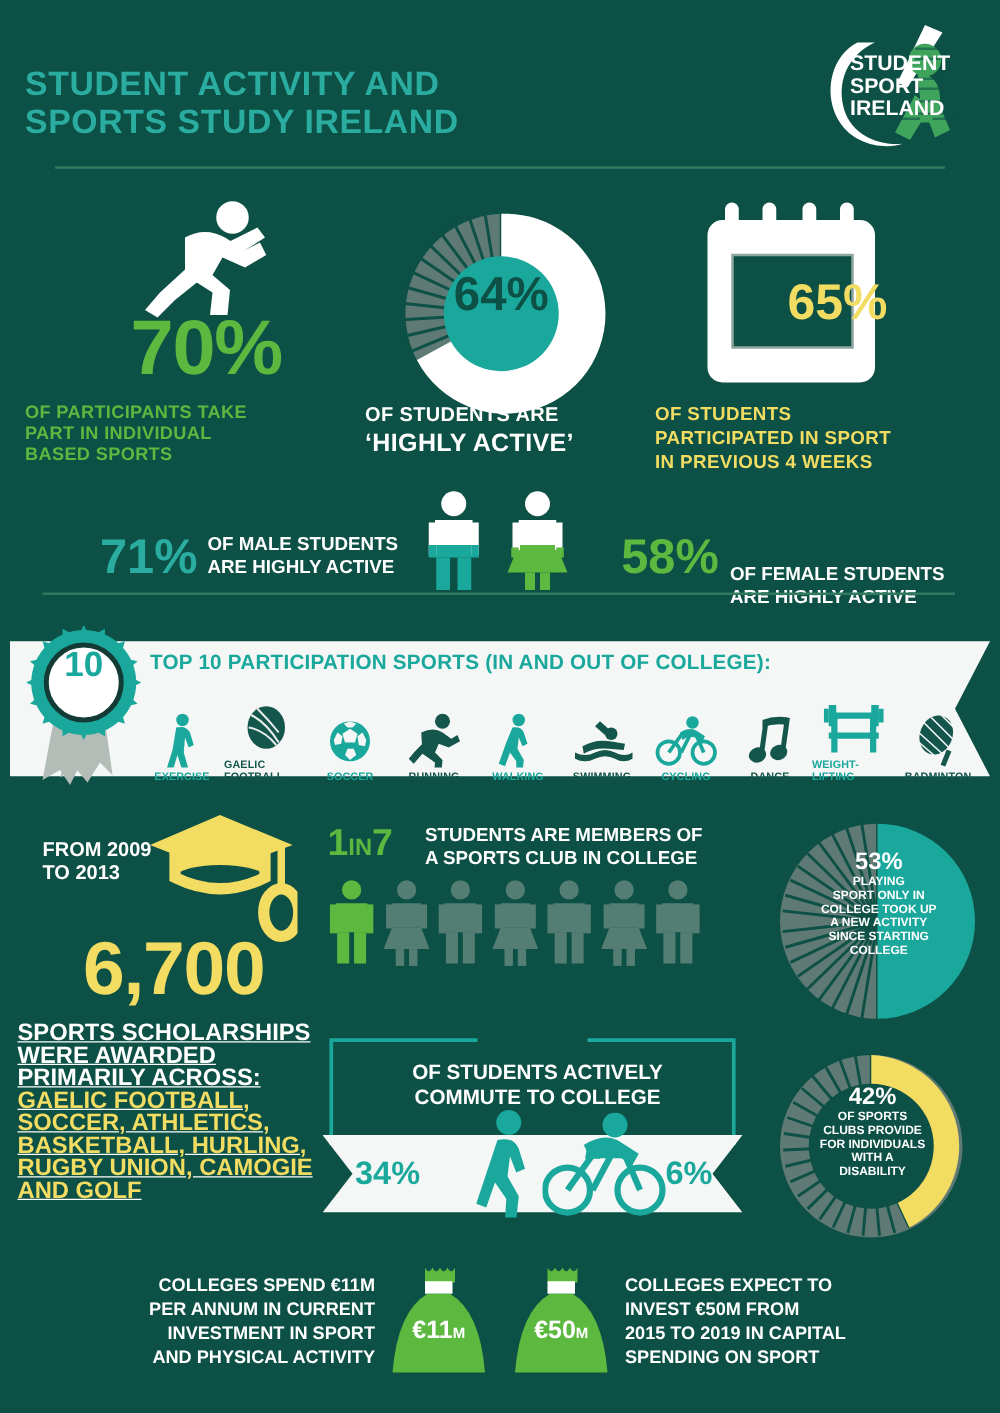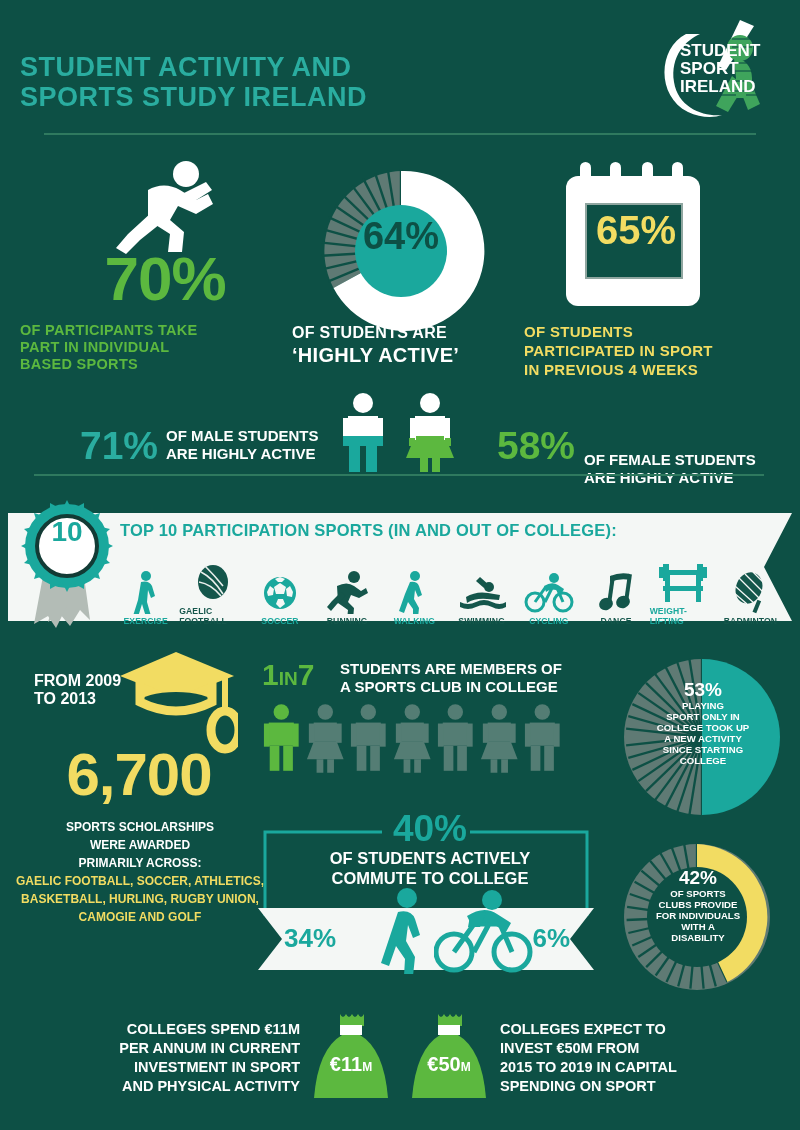--- a/index.html
+++ b/index.html
@@ -37,21 +37,21 @@
         font-size:62px;font-weight:bold;line-height:62px;letter-spacing:-1px;}
   #lbl70{top:322px;left:20px;width:290px;color:#5cb83f;}
 
   #donut64{top:163px;left:313px;width:176px;height:176px;}
   #d64num{top:215px;left:313px;width:176px;text-align:center;color:#0d5045;
           font-size:38px;font-weight:bold;}
   #lbl64{top:322px;left:292px;width:220px;color:#ffffff;font-size:16px;line-height:22px;}
   #lbl64 .big{font-size:20px;}
 
   #cal{top:160px;left:562px;width:148px;height:160px;}
-  #calnum{top:208px;left:562px;width:148px;text-align:center;color:#f2dc62;
+  #calnum{top:220px;left:562px;width:148px;text-align:right;color:#f2dc62;
           font-size:40px;font-weight:bold;}
   #lbl65{top:322px;left:524px;width:262px;color:#f2dc62;font-size:15px;line-height:19px;}
   #pct71{top:424px;left:48px;width:110px;color:#2aada0;font-size:39px;font-weight:bold;text-align:right;}
   #lbl71{top:427px;left:166px;width:180px;color:#fff;font-size:15px;font-weight:bold;line-height:18px;}
   #figmale{top:392px;left:340px;width:46px;height:80px;}
   #figfemale{top:392px;left:404px;width:52px;height:80px;}
   #pct58{top:424px;left:470px;width:105px;color:#5cb83f;font-size:39px;font-weight:bold;text-align:right;}
   #lbl58{top:427px;left:584px;width:190px;color:#fff;font-size:15px;font-weight:bold;line-height:18px;margin-top:24px;}
   #divider2{top:474px;left:34px;width:730px;height:2px;background:#2f7a5f;}
 
@@ -64,22 +64,22 @@
   #sportsRow{top:548px;left:112px;width:672px;height:78px;display:flex;align-items:flex-end;}
   .sport{flex:1;display:flex;flex-direction:column;align-items:center;justify-content:flex-end;height:78px;}
   .sport .ico{height:46px;display:flex;align-items:flex-end;justify-content:center;}
   .sport .nm{font-size:8.6px;font-weight:bold;text-align:left;line-height:9.4px;margin-top:3px;letter-spacing:.1px;}
 
   
   #cap{top:650px;left:118px;width:120px;height:110px;}
   #fromTxt{top:672px;left:34px;width:110px;color:#fff;font-size:16px;font-weight:bold;line-height:18px;}
   #bignum{top:745px;left:14px;width:250px;text-align:center;color:#f2dc62;font-size:60px;
           font-weight:bold;line-height:60px;letter-spacing:-1px;}
-  #schTxt{top:818px;left:14px;width:252px;text-align:center;color:#fff;font-size:12px;
-          font-weight:bold;line-height:18px;}
+  #schTxt{top:818px;left:14px;width:252px;color:#fff;font-size:19px;
+          font-weight:bold;line-height:18px;text-decoration:underline;}
   #schList{color:#f2dc62;display:block;}
 
   #oneIn7{top:658px;left:262px;width:90px;color:#5cb83f;font-size:30px;font-weight:bold;}
   #oneIn7 .sm{font-size:19px;}
   #clubTxt{top:660px;left:340px;width:270px;color:#fff;font-size:15px;font-weight:bold;line-height:18px;}
   #people{top:698px;left:262px;width:300px;height:76px;display:flex;align-items:flex-end;gap:4px;}
 
   #donut53{top:655px;left:620px;width:164px;height:164px;}
   #d53txt{top:680px;left:630px;width:146px;text-align:center;color:#fff;}
   #d53txt .n{font-size:19px;font-weight:bold;display:block;line-height:20px;}
@@ -610,21 +610,20 @@
     <span class="t">FOR INDIVIDUALS</span>
     <span class="t">WITH A</span>
     <span class="t">DISABILITY</span>
   </div>
 
   <div class="abs" id="bracket">
     <svg width="328" height="90" viewBox="0 0 328 90">
       <path d="M3 90 L3 6 L120 6 M208 6 L325 6 L325 90" fill="none" stroke="#1aa89d" stroke-width="3"></path>
     </svg>
   </div>
-  <div class="abs" id="pct40">40%</div>
   <div class="abs" id="lbl40">
     <div>OF STUDENTS ACTIVELY</div>
     <div>COMMUTE TO COLLEGE</div>
   </div>
   <div class="abs" id="ribbon">
     <svg width="336" height="62" viewBox="0 0 336 62">
       <polygon points="0,0 336,0 312,31 336,62 0,62 24,31" fill="#f4f7f5"></polygon>
     </svg>
   </div>
   <div class="abs" id="p34">34%</div>

